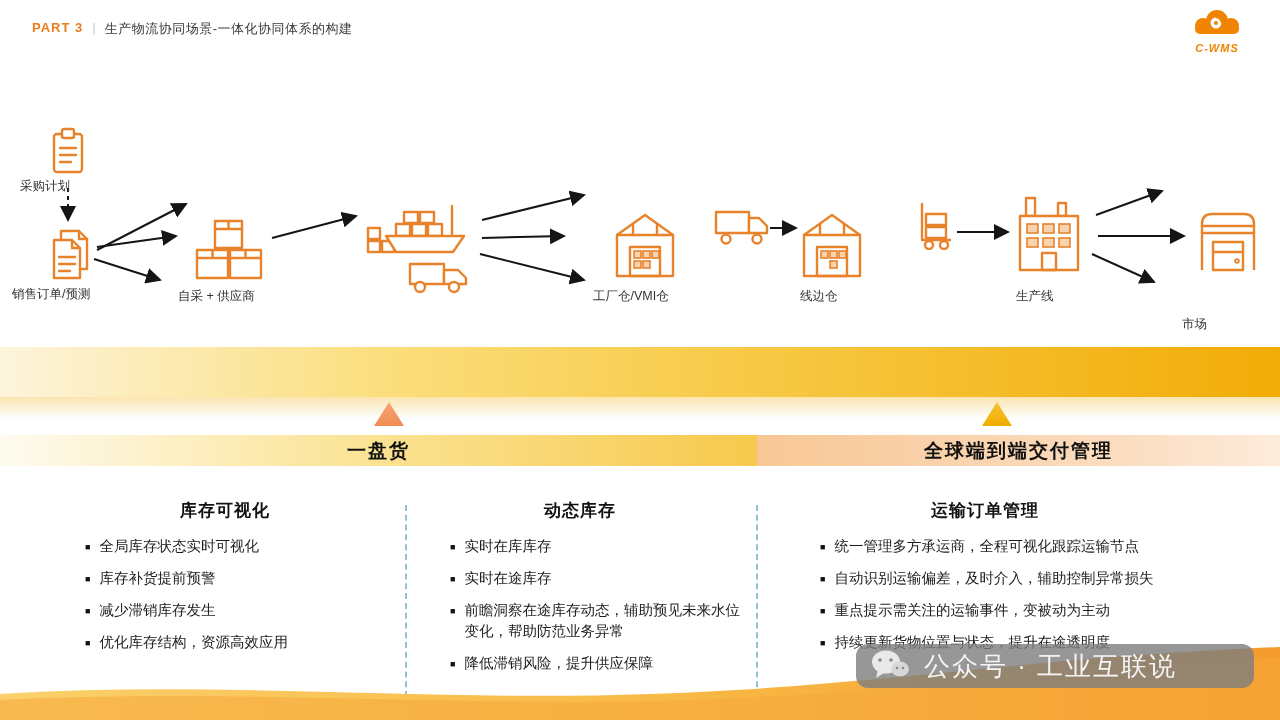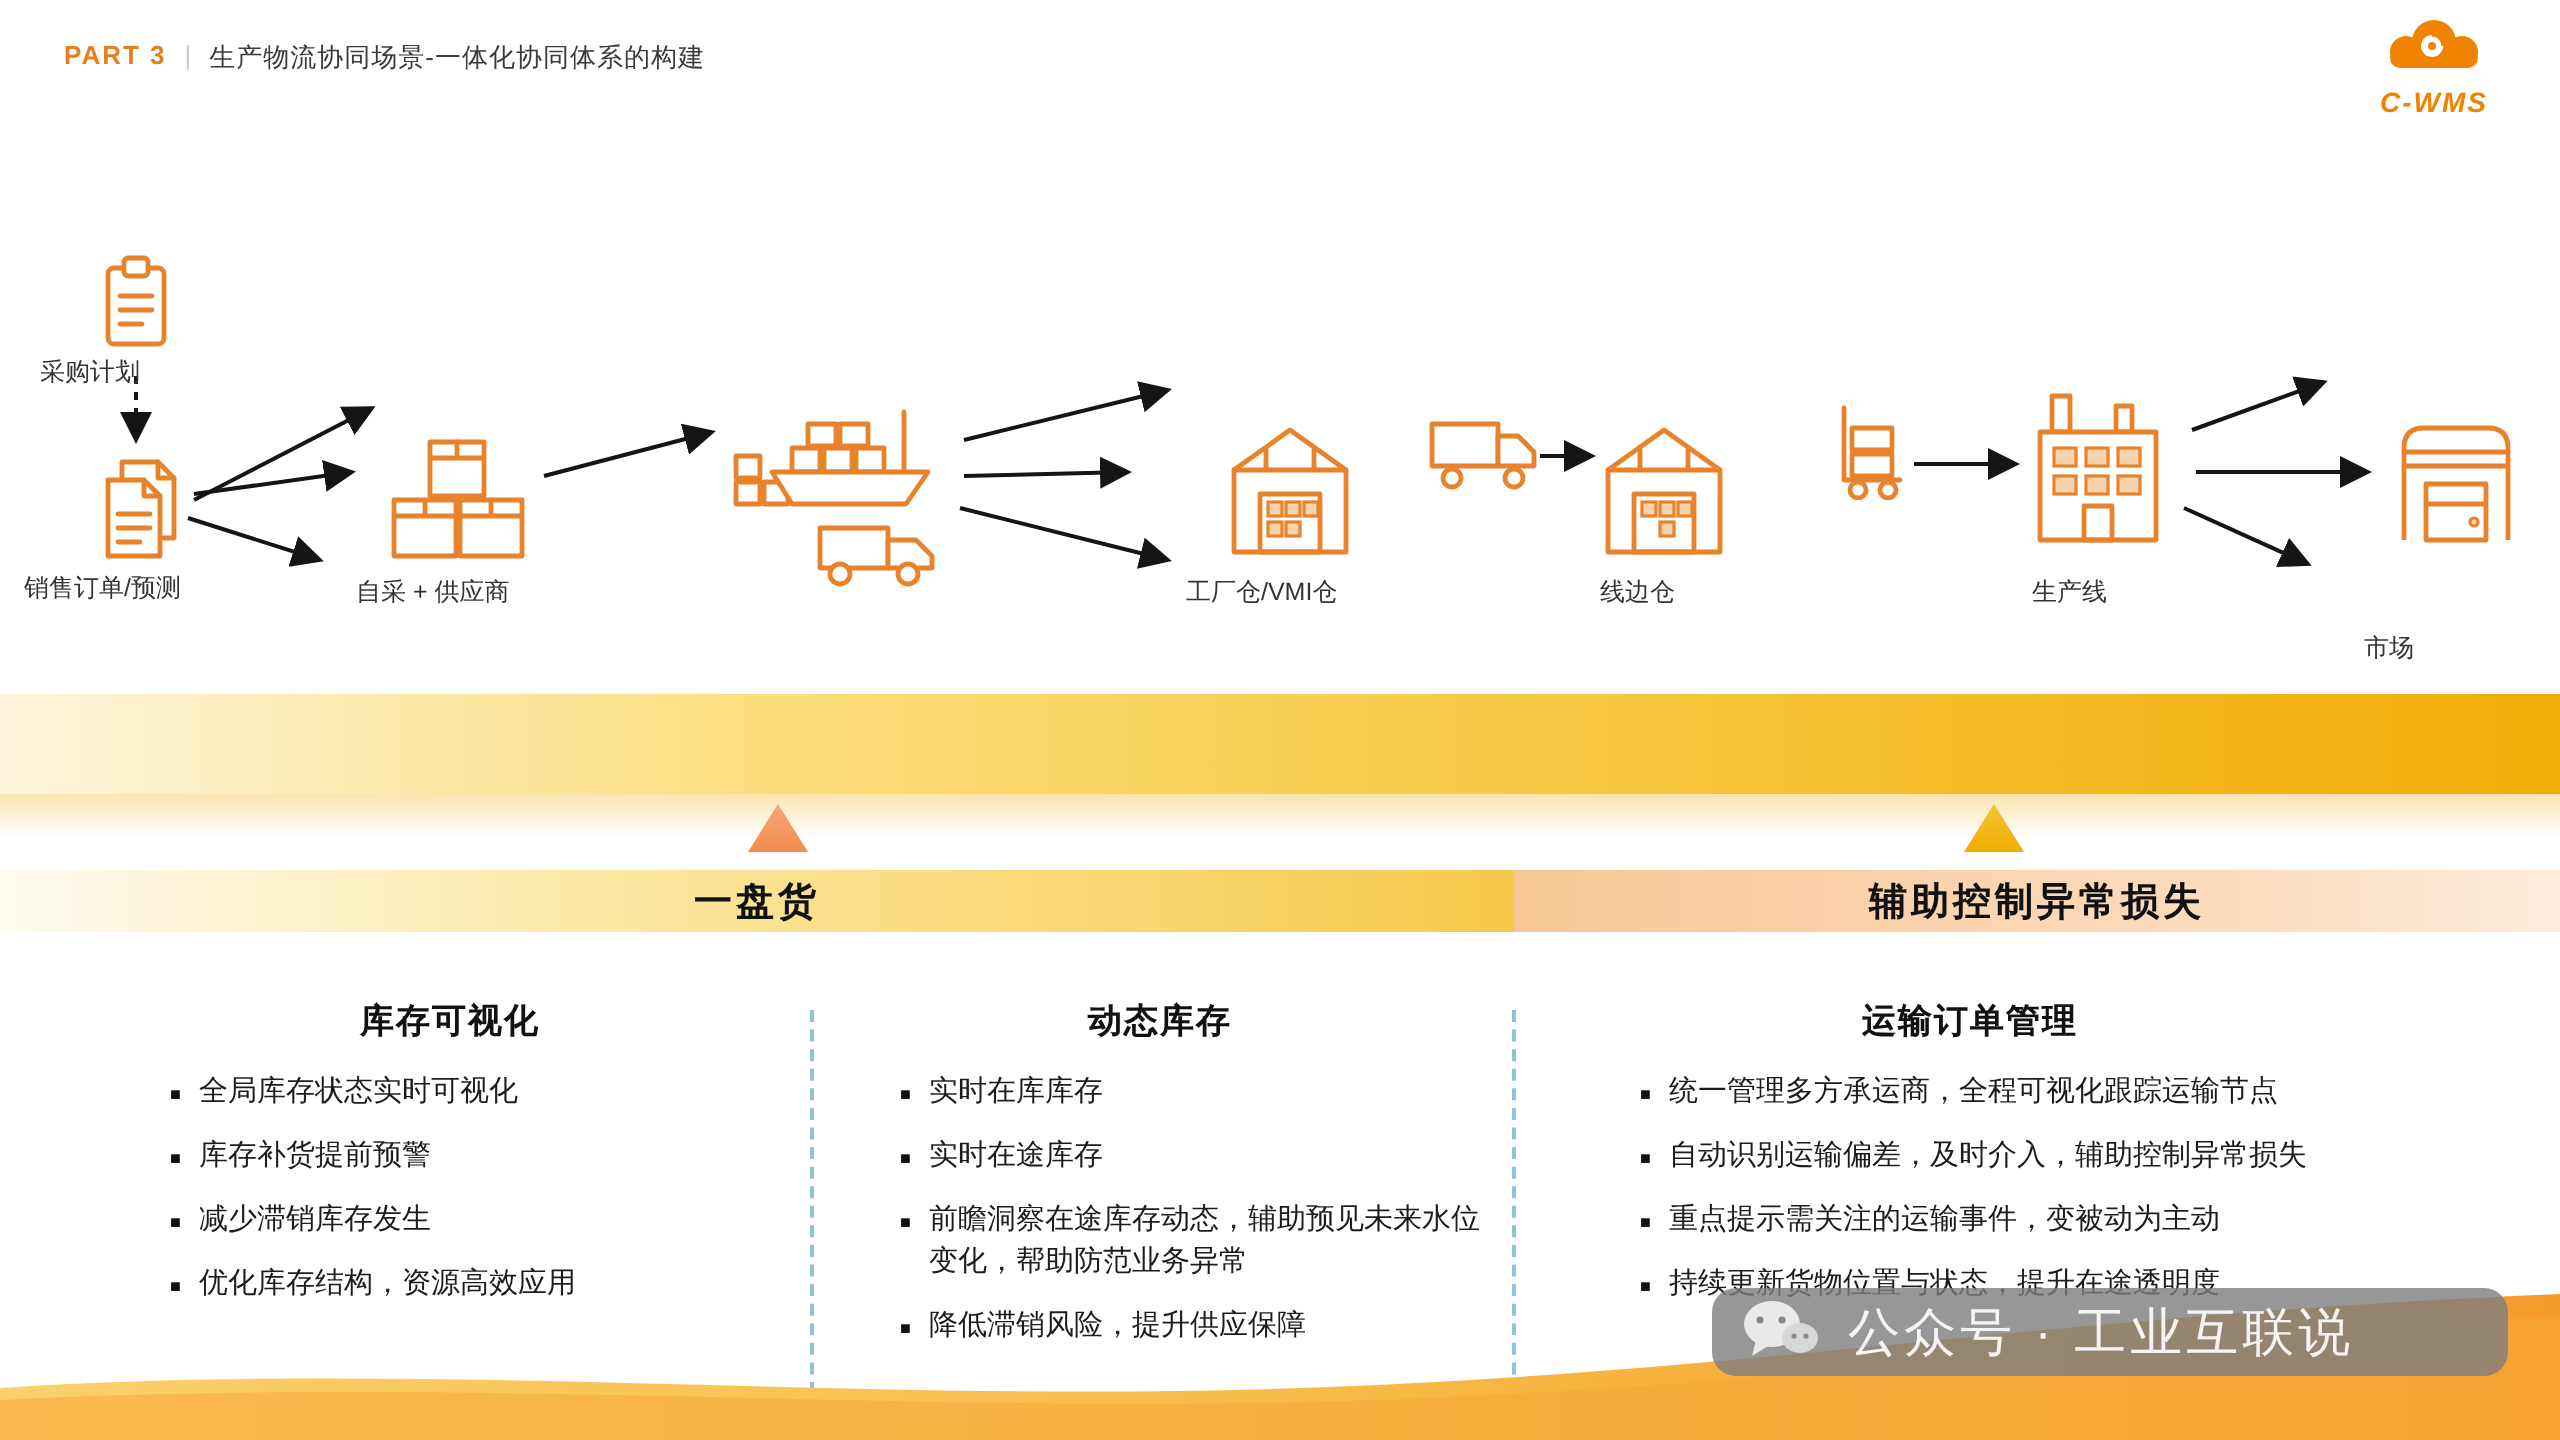--- a/index.html
+++ b/index.html
@@ -5,21 +5,21 @@
   html,body{margin:0;padding:0;background:#e9e9e9;}
   .slide{position:relative;width:1280px;height:720px;background:#ffffff;overflow:hidden;
          font-family:"Liberation Sans","DejaVu Sans",sans-serif;color:#222;}
 
   
   .hdr{position:absolute;top:20px;left:32px;display:flex;font-size:13px;}
   .hdr .part{color:#E87E1E;font-weight:bold;letter-spacing:1px;}
   .hdr .sep{color:#c9c9c9;margin:0 9px;font-weight:300;}
   .hdr .title{color:#3a3a3a;letter-spacing:0.5px;}
   .logo{position:absolute;top:6px;right:24px;width:78px;text-align:center;}
-  .logo .logo-text{color:#F08300;font-weight:bold;font-size:14px;font-style:italic;letter-spacing:1px;display:block;margin-top:-2px;}
+  .logo .logo-text{color:#F08300;font-weight:bold;font-size:11px;font-style:italic;letter-spacing:1px;display:block;margin-top:-2px;}
 
   
   .diagram{position:absolute;top:90px;left:0;width:1280px;height:255px;}
   .arrows{position:absolute;top:0;left:0;}
   .arr{stroke:#151515;stroke-width:2;marker-end:url(#ah);}
   .dash{stroke-dasharray:4 4;}
   .node-icon{position:absolute;}
   .ico{stroke:#E8832C;fill:none;stroke-width:2.4;stroke-linecap:round;stroke-linejoin:round;}
   .ico-fill{fill:#F8D3AE;stroke:#E8832C;stroke-width:1.6;}
   .ico-white{fill:#ffffff;stroke:#E8832C;stroke-width:2.4;stroke-linejoin:round;}
@@ -232,21 +232,21 @@
   <div class="band"></div>
   <div class="band-fade"></div>
 
   <div class="up-arrow up-left"></div>
   <div class="up-arrow up-right"></div>
 
   <div class="banner banner-left">
     <span>一盘货</span>
   </div>
   <div class="banner banner-right">
-    <span>辅助控制异常损失</span>
+    <span>全球端到端交付管理</span>
   </div>
 
   <div class="col-title ct-1">库存可视化</div>
   <div class="col-title ct-2">动态库存</div>
   <div class="col-title ct-3">运输订单管理</div>
 
   <div class="col-list cl-1">
     <div class="li">
         <span class="bullet">■</span>
         <span>全局库存状态实时可视化</span>

